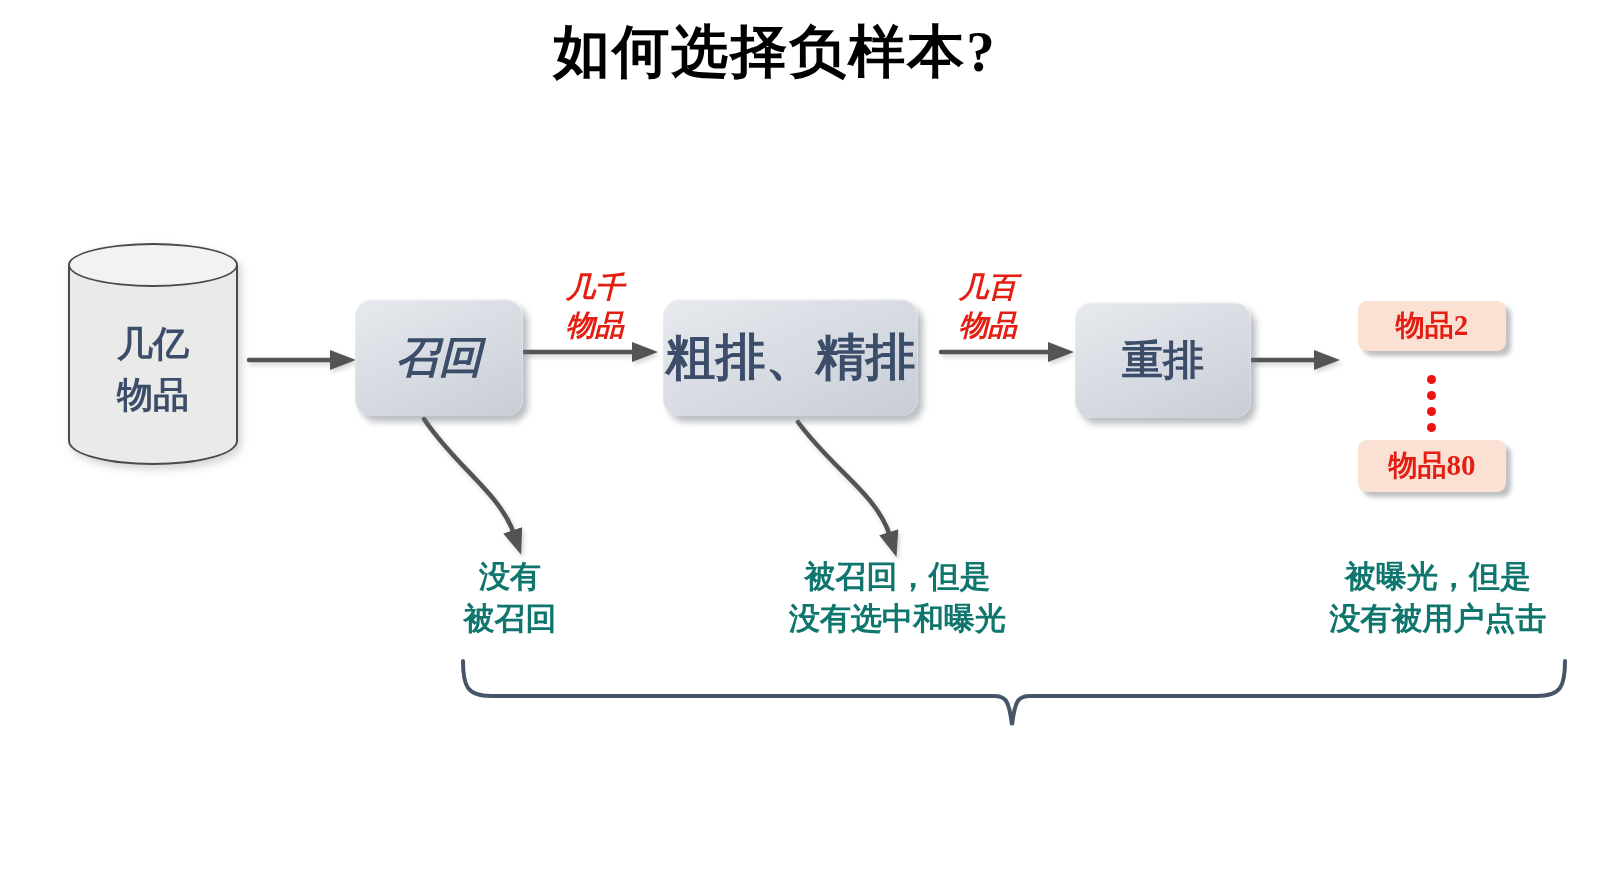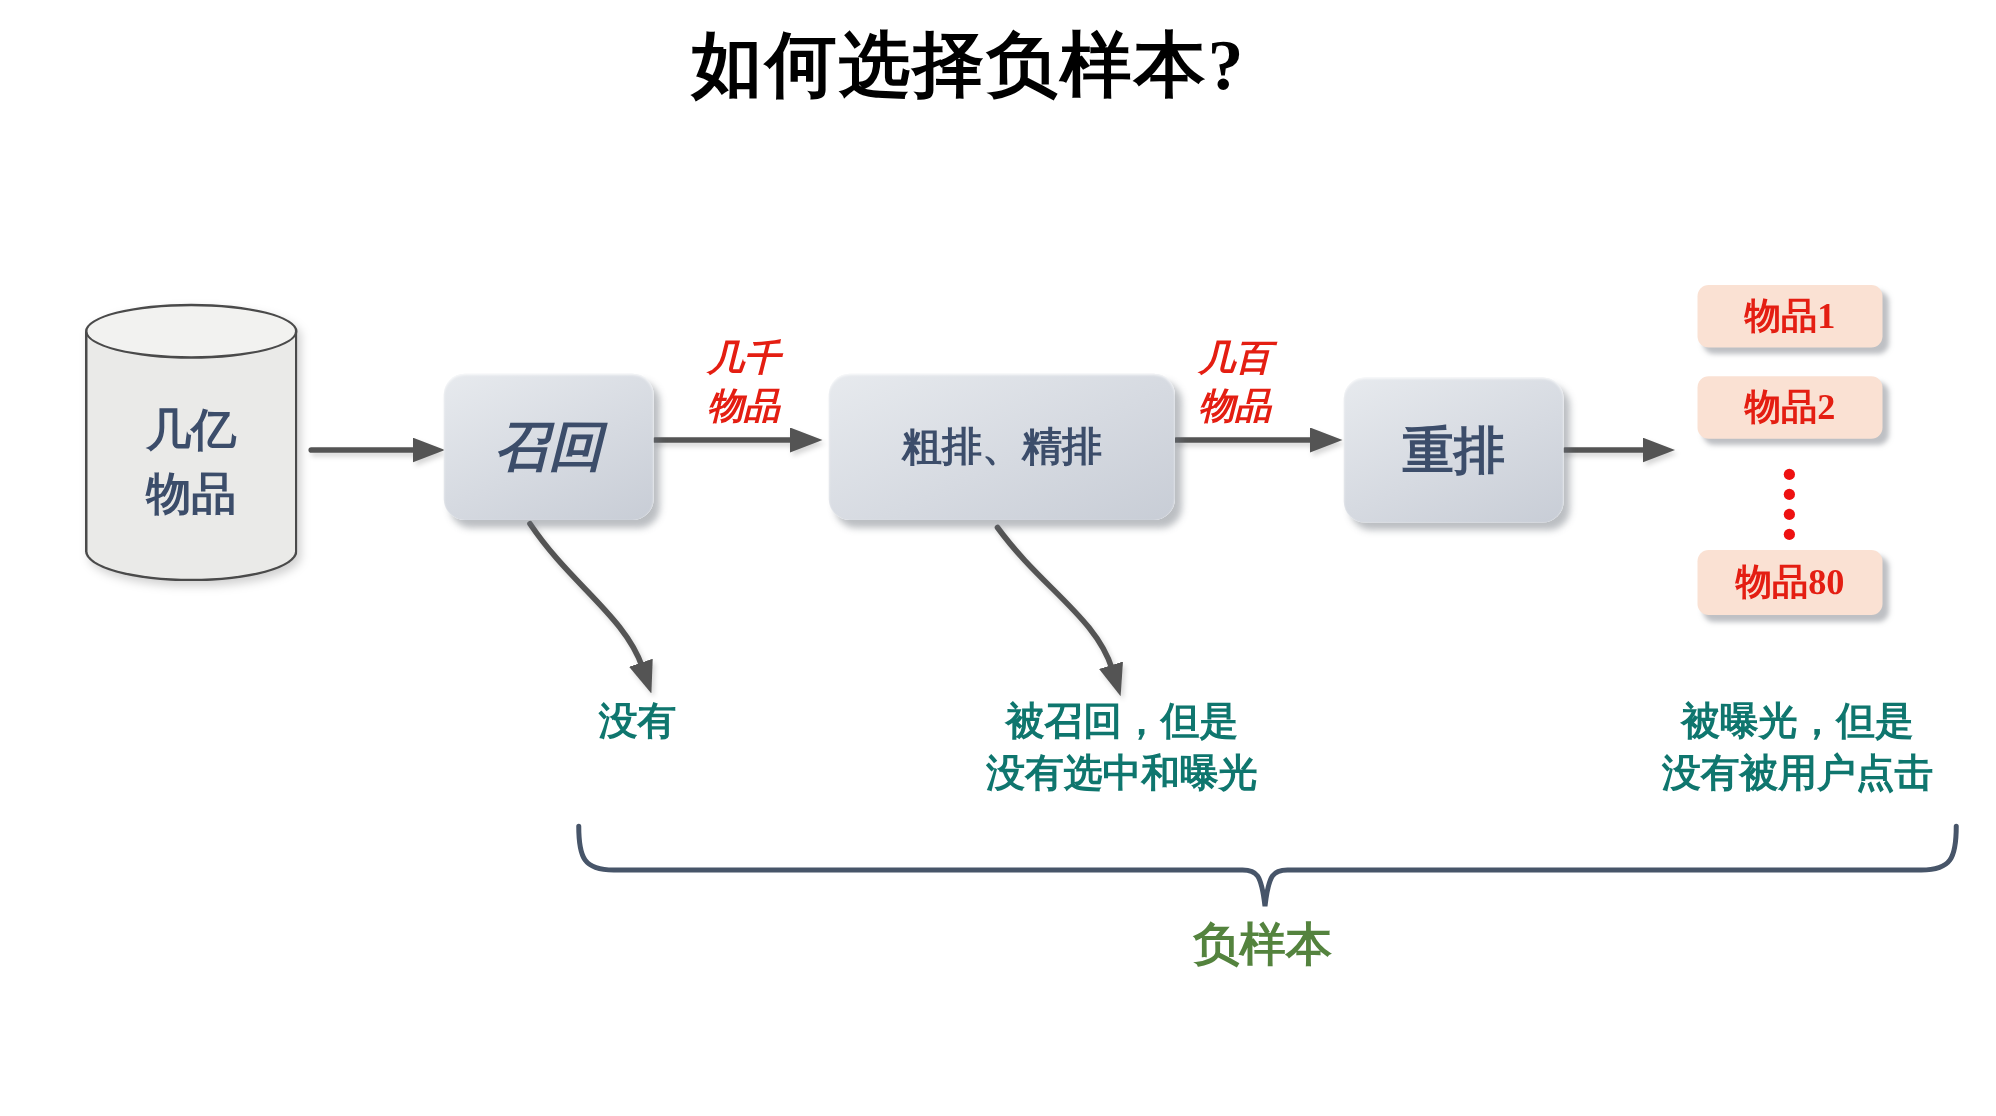--- a/index.html
+++ b/index.html
@@ -34,21 +34,21 @@
 
   
   .stage-box{
     background:linear-gradient(155deg,#e7eaee 0%,#d6dae1 55%,#c8cdd6 100%);
     border-radius:17px;
     box-shadow:5px 6px 6px rgba(105,110,120,0.45), inset 0 1px 2px rgba(255,255,255,0.8);
     display:flex;align-items:center;justify-content:center;
     color:#3c4d6a;font-weight:bold;
   }
   .stage-recall{left:355px;top:299px;width:168px;height:117px;font-size:43px;font-style:italic;}
-  .stage-ranking{left:663px;top:299px;width:277px;height:117px;font-size:32px;}
+  .stage-ranking{left:663px;top:299px;width:255px;height:117px;font-size:50px;}
   .stage-rerank{left:1075px;top:302px;width:176px;height:116px;font-size:41px;}
 
   
   .edge-label{
     width:112px;text-align:center;color:#e41e12;font-weight:bold;
     font-size:29px;line-height:38px;top:268px;font-style:italic;
   }
   .edge-label-1{left:539px;}
   .edge-label-2{left:932px;}
 
@@ -131,43 +131,40 @@
 
   <div class="abs edge-label edge-label-1">
     <div>几千</div>
     <div>物品</div>
   </div>
   <div class="abs edge-label edge-label-2">
     <div>几百</div>
     <div>物品</div>
   </div>
 
-  <div class="abs item-box item-1">
-    <span>物品1</span>
-  </div>
   <div class="abs item-box item-2">
     <span>物品2</span>
   </div>
   <div class="abs vdots">
     <span class="dot"></span>
     <span class="dot"></span>
     <span class="dot"></span>
     <span class="dot"></span>
   </div>
   <div class="abs item-box item-80">
     <span>物品80</span>
   </div>
 
   <div class="abs note note-1">
     <div>没有</div>
+    <div>被召回</div>
   </div>
   <div class="abs note note-2">
     <div>被召回，但是</div>
     <div>没有选中和曝光</div>
   </div>
   <div class="abs note note-3">
     <div>被曝光，但是</div>
     <div>没有被用户点击</div>
   </div>
 
-  <div class="abs brace-label">负样本</div>
 
 </div>
 
 </body></html>

